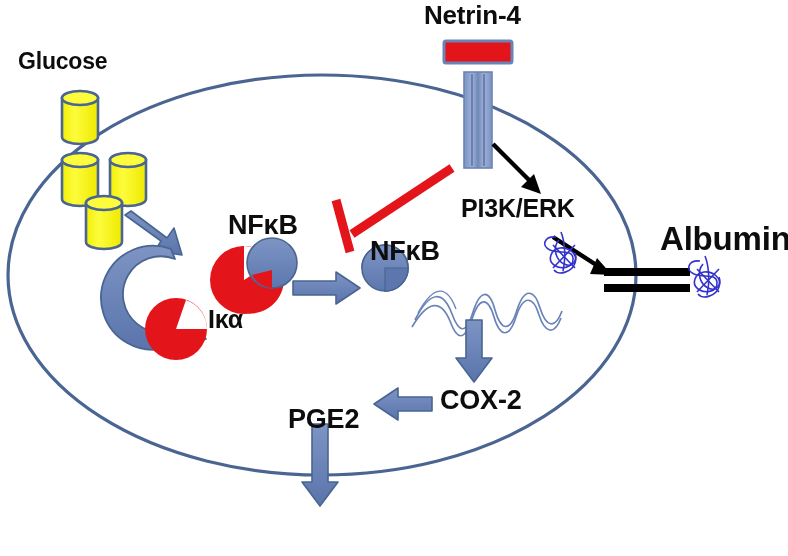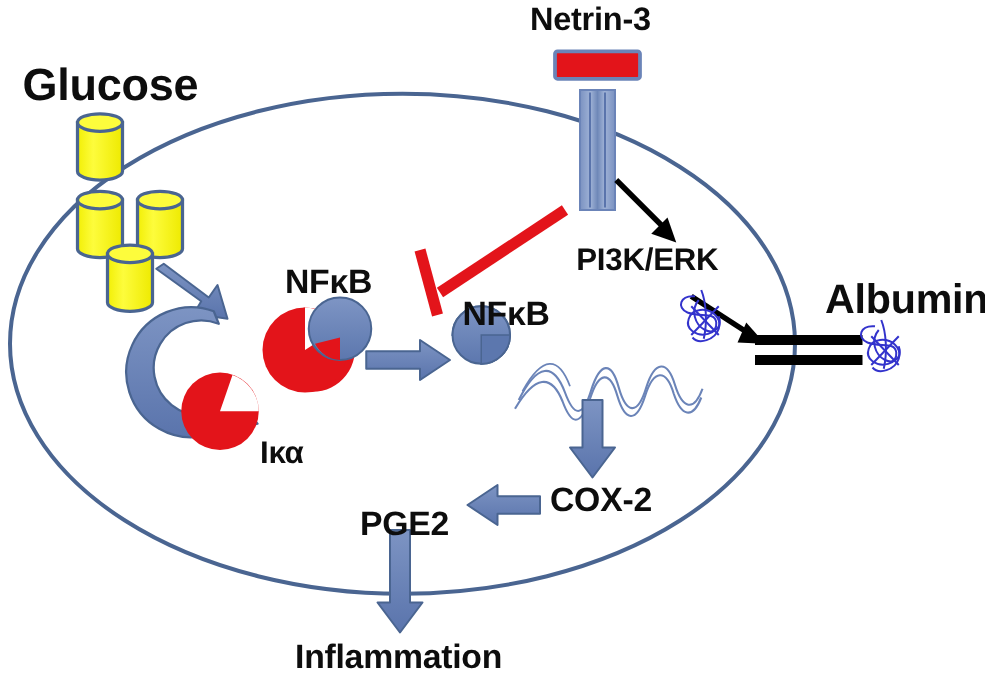--- a/index.html
+++ b/index.html
@@ -24,27 +24,27 @@
   }
   .lbl {
     position: absolute;
     font-family: "Liberation Sans", sans-serif;
     font-weight: bold;
     color: #0d0d0d;
     white-space: nowrap;
     line-height: 1;
     letter-spacing: -0.2px;
   }
-  .lbl-glucose   { left: 18px;  top: 50px;  font-size: 36px; }
+  .lbl-glucose   { left: 18px;  top: 50px;  font-size: 23px; }
   .lbl-netrin    { left: 424px; top: 2px;   font-size: 26px; }
   .lbl-albumin   { left: 660px; top: 222px; font-size: 33px; }
   .lbl-pi3k      { left: 461px; top: 196px; font-size: 25px; }
   .lbl-nfkb1     { left: 228px; top: 212px; font-size: 27px; }
   .lbl-nfkb2     { left: 370px; top: 238px; font-size: 27px; }
-  .lbl-ikba      { left: 208px; top: 307px; font-size: 25px; font-weight: bold; margin-top: 43px; }
+  .lbl-ikba      { left: 208px; top: 307px; font-size: 25px; font-weight: bold; }
   .lbl-cox2      { left: 440px; top: 387px; font-size: 27px; text-align: center; }
   .lbl-pge2      { left: 288px; top: 389px; font-size: 27px; margin-top: 17px; }
   .lbl-inflam    { left: 236px; top: 512px; font-size: 27px; }
 </style>
 </head>
 <body>
 
 <div id="canvas">
 
   <svg id="vector-layer" viewBox="0 0 788 556">
@@ -196,23 +196,22 @@
       <path d="M700,261 C688,260 685,270 694,274 C704,278 716,273 717,282
                C718,292 705,294 698,289 C691,284 695,273 704,272
                C713,271 722,278 719,287 C716,296 703,300 698,294"></path>
       <path d="M703,264 C696,272 700,284 708,288 C716,292 722,285 719,277"></path>
       <path d="M697,269 L719,292 M719,269 L697,292"></path>
       <path d="M705,256 C709,266 710,282 707,295"></path>
     </g>
   </svg>
 
   <div class="lbl lbl-glucose">Glucose</div>
-  <div class="lbl lbl-netrin">Netrin-3</div>
+  <div class="lbl lbl-netrin">Netrin-4</div>
   <div class="lbl lbl-albumin">Albumin</div>
   <div class="lbl lbl-pi3k">PI3K/ERK</div>
   <div class="lbl lbl-nfkb1">NFκB</div>
   <div class="lbl lbl-nfkb2">NFκB</div>
   <div class="lbl lbl-ikba">Iκα</div>
   <div class="lbl lbl-cox2">COX-2</div>
   <div class="lbl lbl-pge2">PGE2</div>
-  <div class="lbl lbl-inflam">Inflammation</div>
 
 </div>
 
 </body></html>

